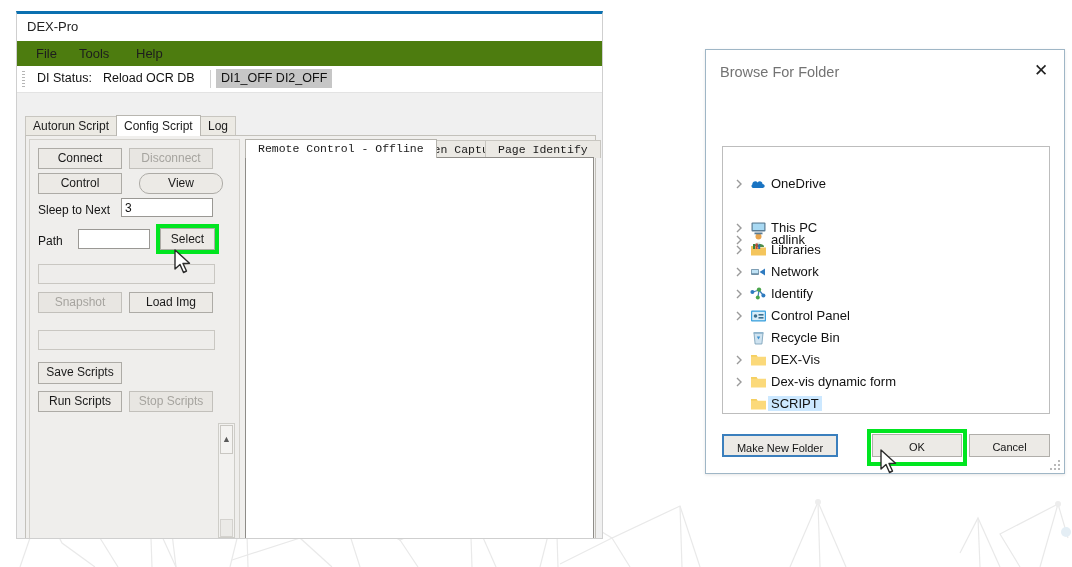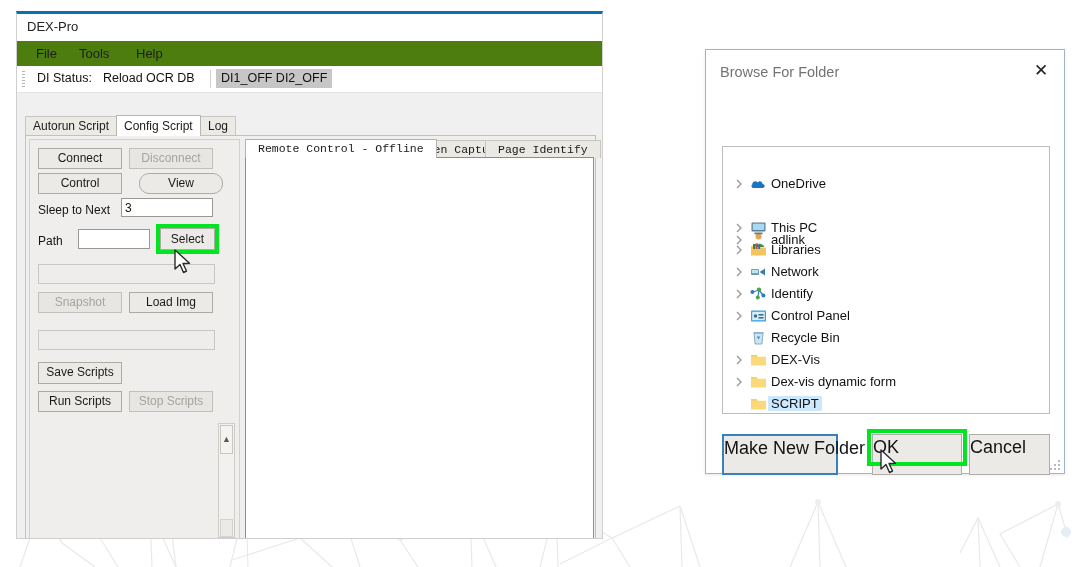--- a/index.html
+++ b/index.html
@@ -100,22 +100,22 @@
   #tree{position:absolute;left:16px;top:96px;width:328px;height:268px;
     background:#ffffff;border:1px solid #bdbdbd;box-sizing:border-box;overflow:hidden;}
   .tnode{position:absolute;left:0;width:328px;height:22px;}
   .tchev{position:absolute;left:12px;top:6px;width:9px;height:10px;}
   .ticon{position:absolute;left:27px;top:3px;width:17px;height:16px;}
   .tlabel{position:absolute;left:48px;top:3px;font-size:13px;color:#111;white-space:nowrap;}
   .tnode.selected .tlabel{background:#cce8ff;padding:0 3px;left:45px;}
   .tnode.root .ticon{left:10px;}
   .tnode.root .tlabel{left:31px;}
 
-  .dbtn{position:absolute;height:41px;line-height:25px;
-    background:#eceae6;border:1px solid #b0aeaa;font-size:18px;color:#141414;
+  .dbtn{position:absolute;height:23px;line-height:25px;text-align:center;
+    background:#eceae6;border:1px solid #b0aeaa;font-size:11px;color:#141414;
     box-sizing:border-box;white-space:nowrap;}
   .dbtn.focus{border:2px solid #3b7fbd;}
   #dlg-grip{position:absolute;right:3px;bottom:2px;width:12px;height:12px;}
 
   
   .cursor{position:absolute;z-index:40;pointer-events:none;}
 </style>
 </head>
 <body>
 

